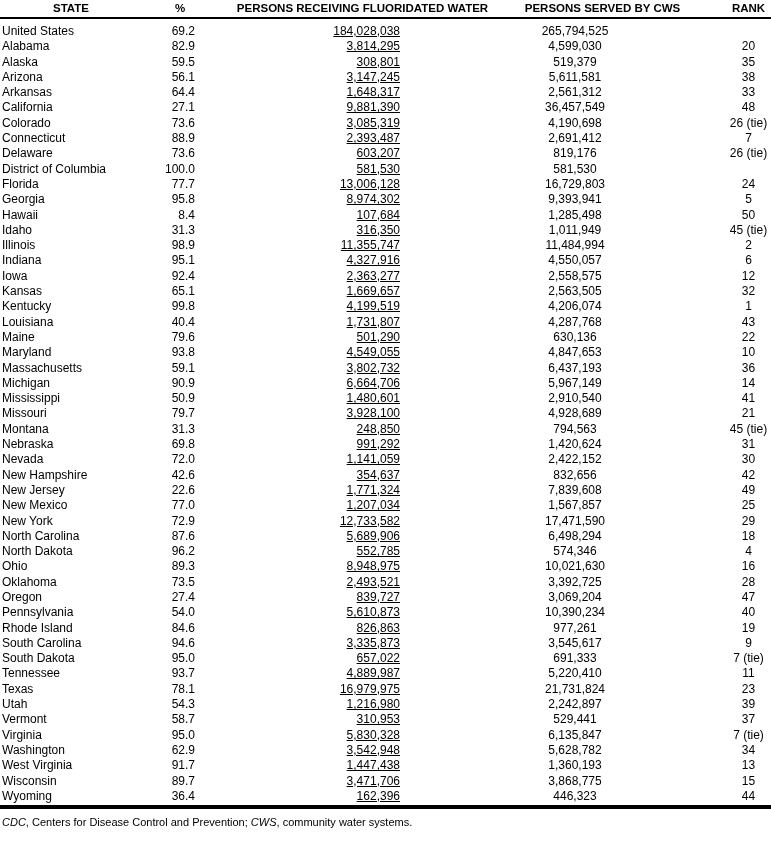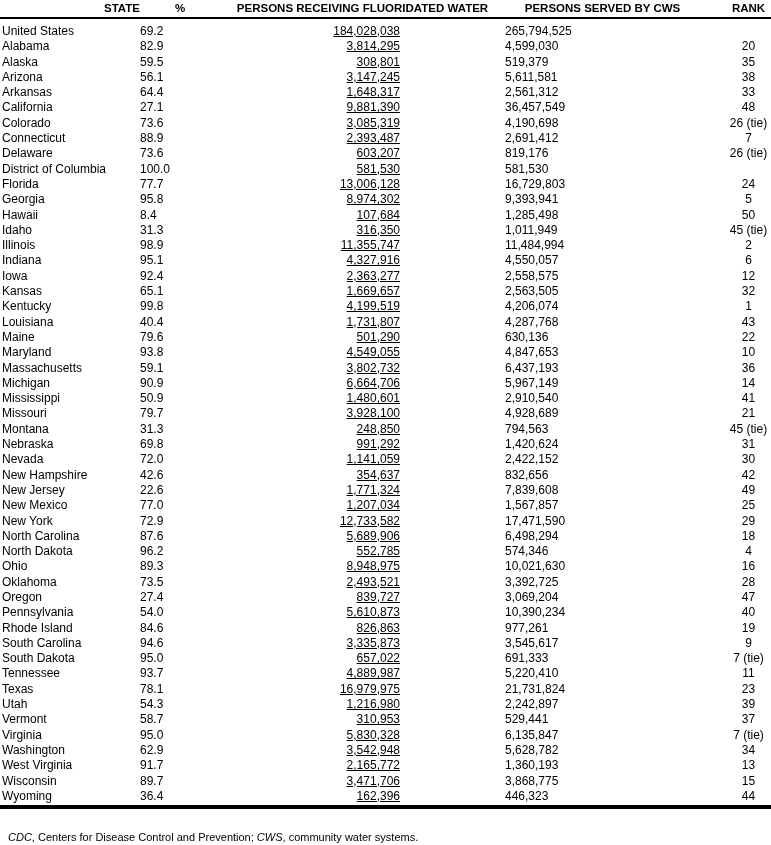--- a/index.html
+++ b/index.html
@@ -30,52 +30,52 @@
 
   thead th {
     font-size: 11.5px;
     font-weight: bold;
     line-height: 12px;
     padding: 2px 0 3px 0;
     border-bottom: 2px solid #000000;
     white-space: nowrap;
     vertical-align: top;
   }
-  thead th.c0 { text-align: right; padding-left: 2px; }
+  thead th.c0 { text-align: center; padding-left: 2px; }
   thead th.c1 { text-align: center; }
   thead th.c2 { text-align: center; }
   thead th.c3 { text-align: center; }
   thead th.c4 { text-align: center; padding-left: 26px; margin-top: 36px; }
 
   tbody td {
     font-size: 12px;
     line-height: 15.3px;
     height: 15.3px;
     padding: 0;
     white-space: nowrap;
     vertical-align: middle;
   }
   tbody tr:first-child td { padding-top: 5px; }
   tbody td.c0 { text-align: left;  padding-left: 2px; }
-  tbody td.c1 { text-align: left; padding-right: 25px; }
+  tbody td.c1 { text-align: right; padding-right: 25px; }
   tbody td.c2 { text-align: right; padding-right: 105px; text-decoration: underline; }
-  tbody td.c3 { text-align: left; padding-right: 55px; }
+  tbody td.c3 { text-align: center; padding-right: 55px; }
   tbody td.c4 { text-align: center; padding-left: 26px; }
 
   .bottom-rule {
     width: 771px;
     height: 4px;
     background: #000000;
     margin-top: 1px;
   }
   .footnote {
     font-size: 11px;
     line-height: 13px;
-    margin-top: 22px;
-    padding-left: 8px;
+    margin-top: 7px;
+    padding-left: 2px;
     white-space: nowrap;
   }
   .footnote .abbr { font-style: italic; }
 </style>
 </head>
 <body>
 
 <div class="page">
 
   <table class="data-table">
@@ -428,21 +428,21 @@
         <tr>
           <td class="c0">Washington</td>
           <td class="c1">62.9</td>
           <td class="c2">3,542,948</td>
           <td class="c3">5,628,782</td>
           <td class="c4">34</td>
         </tr>
         <tr>
           <td class="c0">West Virginia</td>
           <td class="c1">91.7</td>
-          <td class="c2">2,165,772</td>
+          <td class="c2">1,447,438</td>
           <td class="c3">1,360,193</td>
           <td class="c4">13</td>
         </tr>
         <tr>
           <td class="c0">Wisconsin</td>
           <td class="c1">89.7</td>
           <td class="c2">3,471,706</td>
           <td class="c3">3,868,775</td>
           <td class="c4">15</td>
         </tr>

